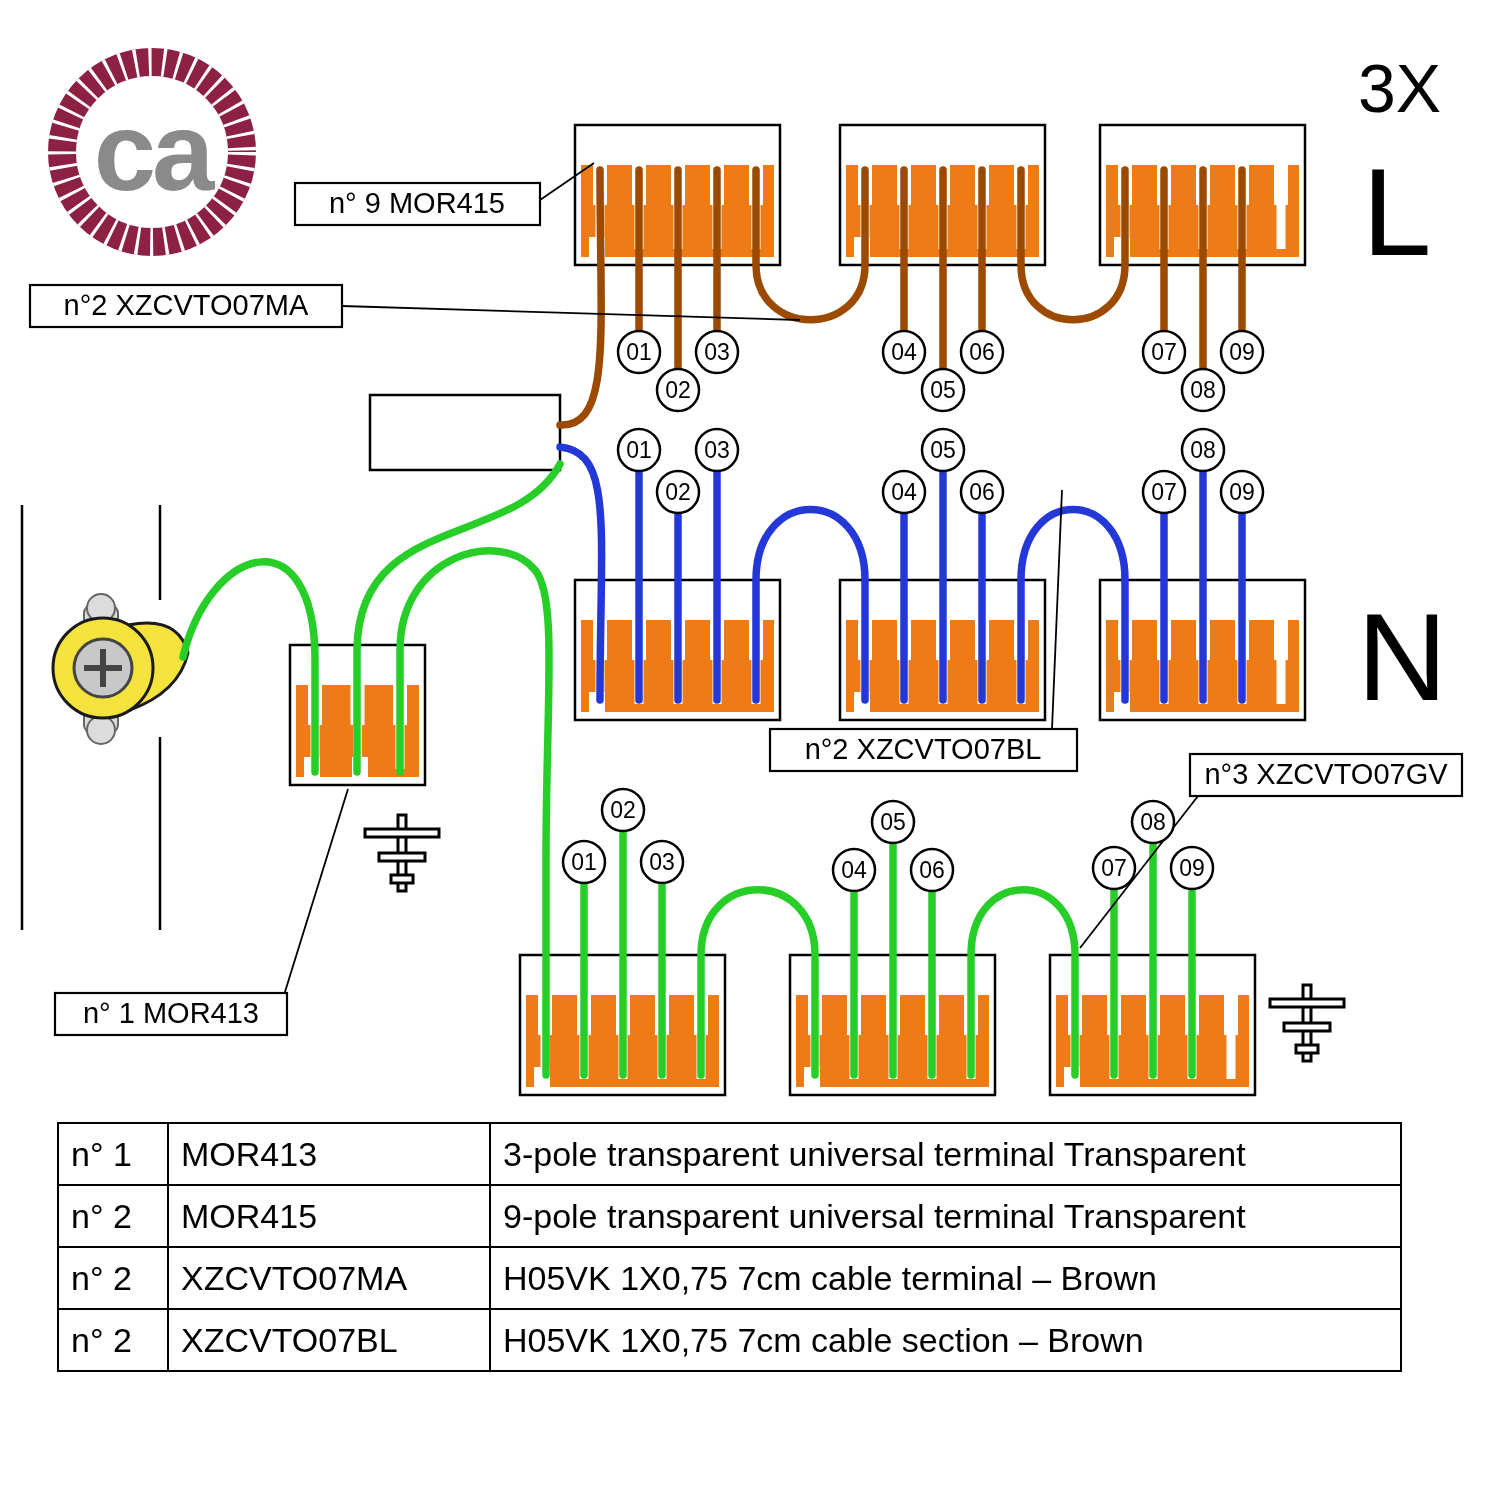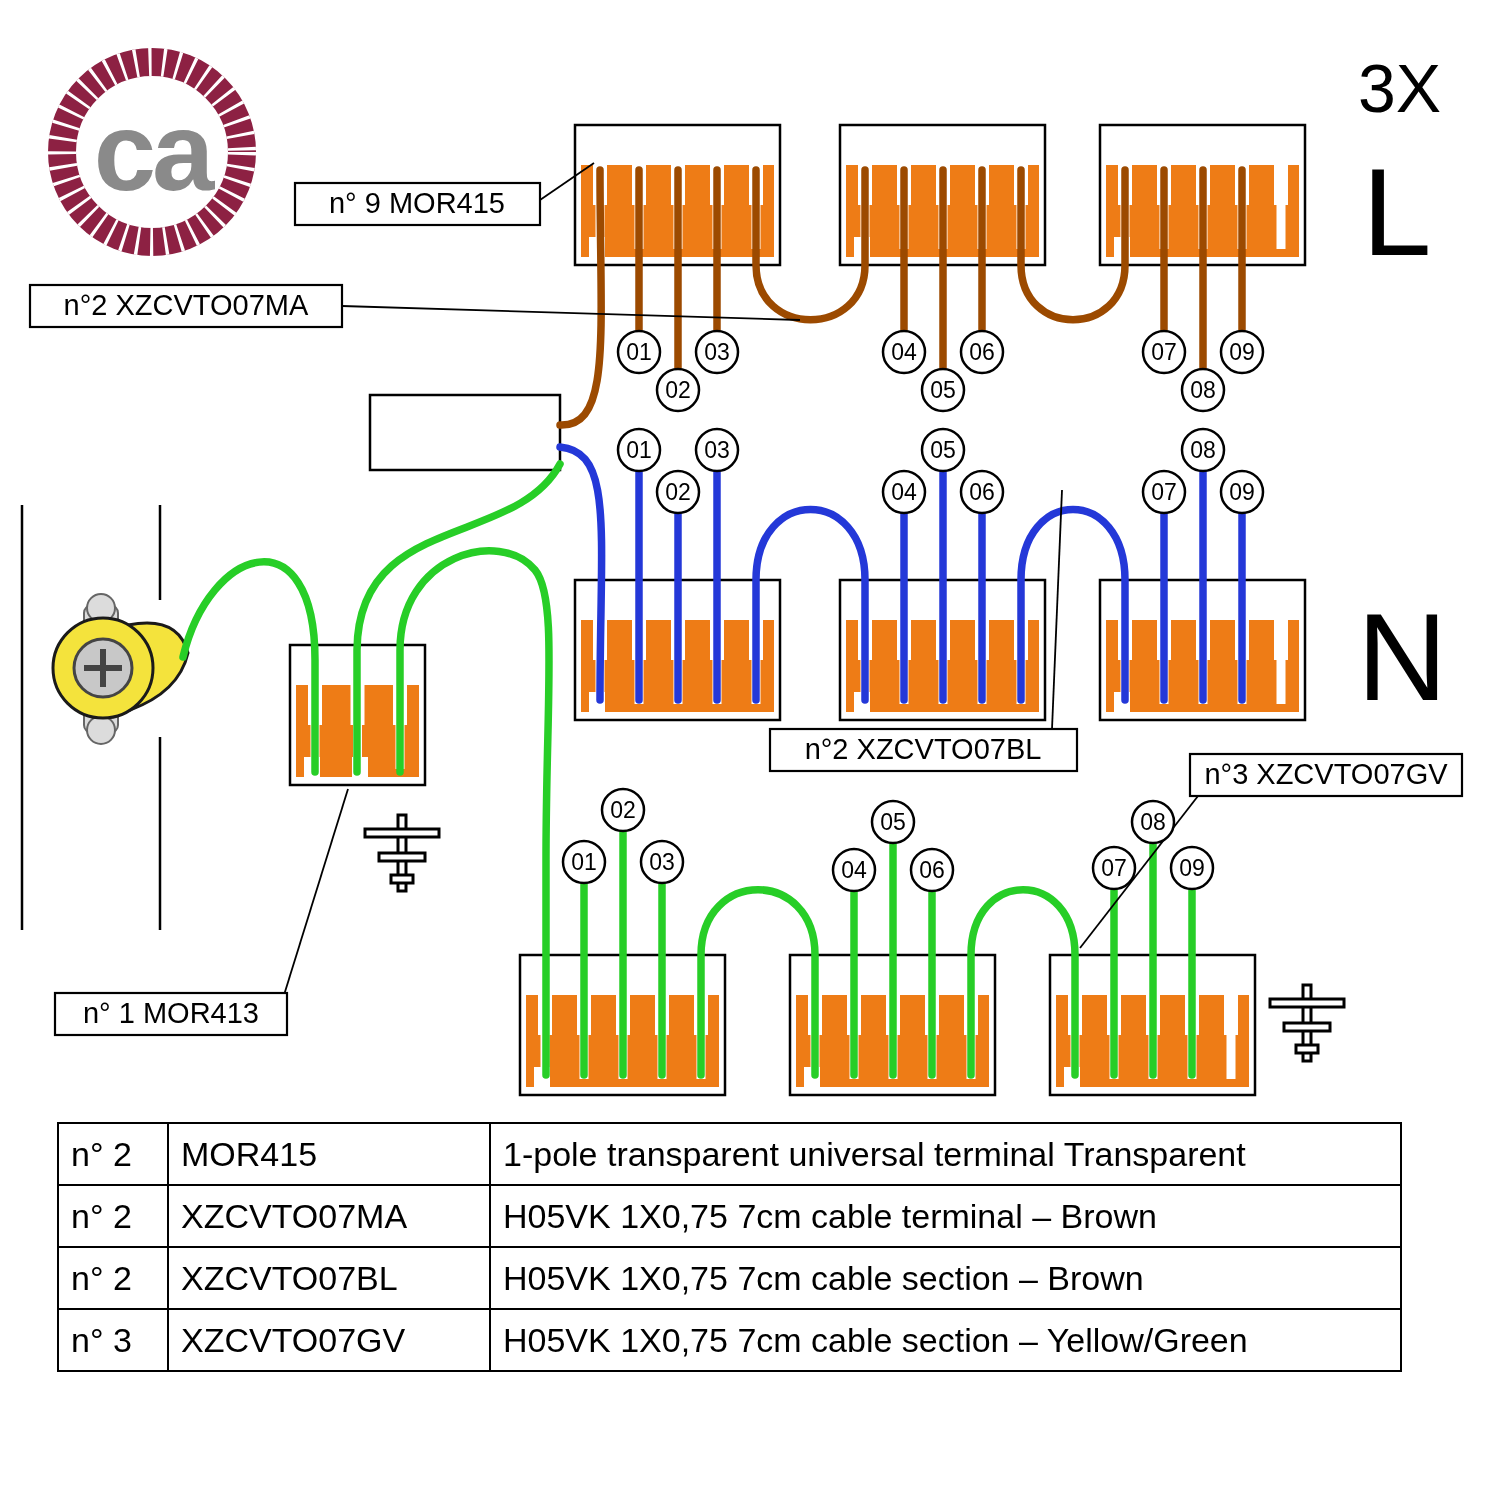--- a/index.html
+++ b/index.html
@@ -396,34 +396,34 @@
     <g>
       <text class="bigletter" x="1358" y="112" font-size="68">3X</text>
       <text class="bigletter" x="1362" y="255" font-size="125">L</text>
       <text class="bigletter" x="1357" y="700" font-size="125">N</text>
     </g>
   </svg>
 
   <table id="spec-table">
     <tbody id="spec-body">
         <tr>
+          <td class="qty">n° 1</td>
+          <td class="code">MOR413</td>
+          <td class="desc">3-pole transparent universal terminal Transparent</td>
+        </tr>
+        <tr>
           <td class="qty">n° 2</td>
           <td class="code">MOR415</td>
-          <td class="desc">1-pole transparent universal terminal Transparent</td>
+          <td class="desc">9-pole transparent universal terminal Transparent</td>
         </tr>
         <tr>
           <td class="qty">n° 2</td>
           <td class="code">XZCVTO07MA</td>
           <td class="desc">H05VK 1X0,75 7cm cable terminal – Brown</td>
         </tr>
         <tr>
           <td class="qty">n° 2</td>
           <td class="code">XZCVTO07BL</td>
           <td class="desc">H05VK 1X0,75 7cm cable section – Brown</td>
         </tr>
-        <tr>
-          <td class="qty">n° 3</td>
-          <td class="code">XZCVTO07GV</td>
-          <td class="desc">H05VK 1X0,75 7cm cable section – Yellow/Green</td>
-        </tr>
       </tbody>
   </table>
 </div>
 
 </body></html>

